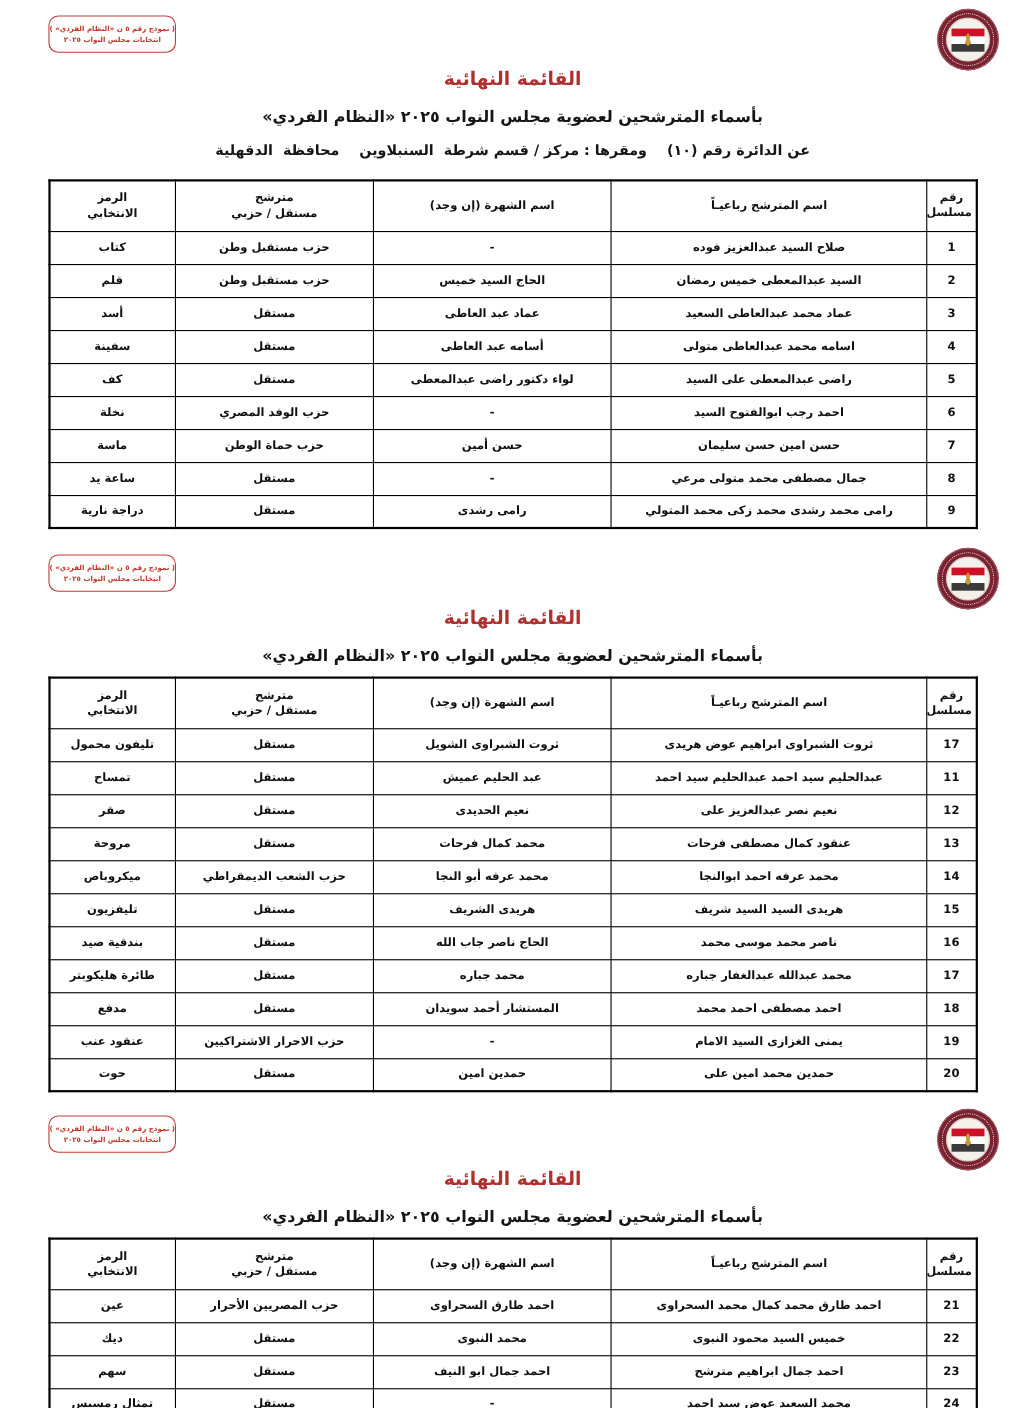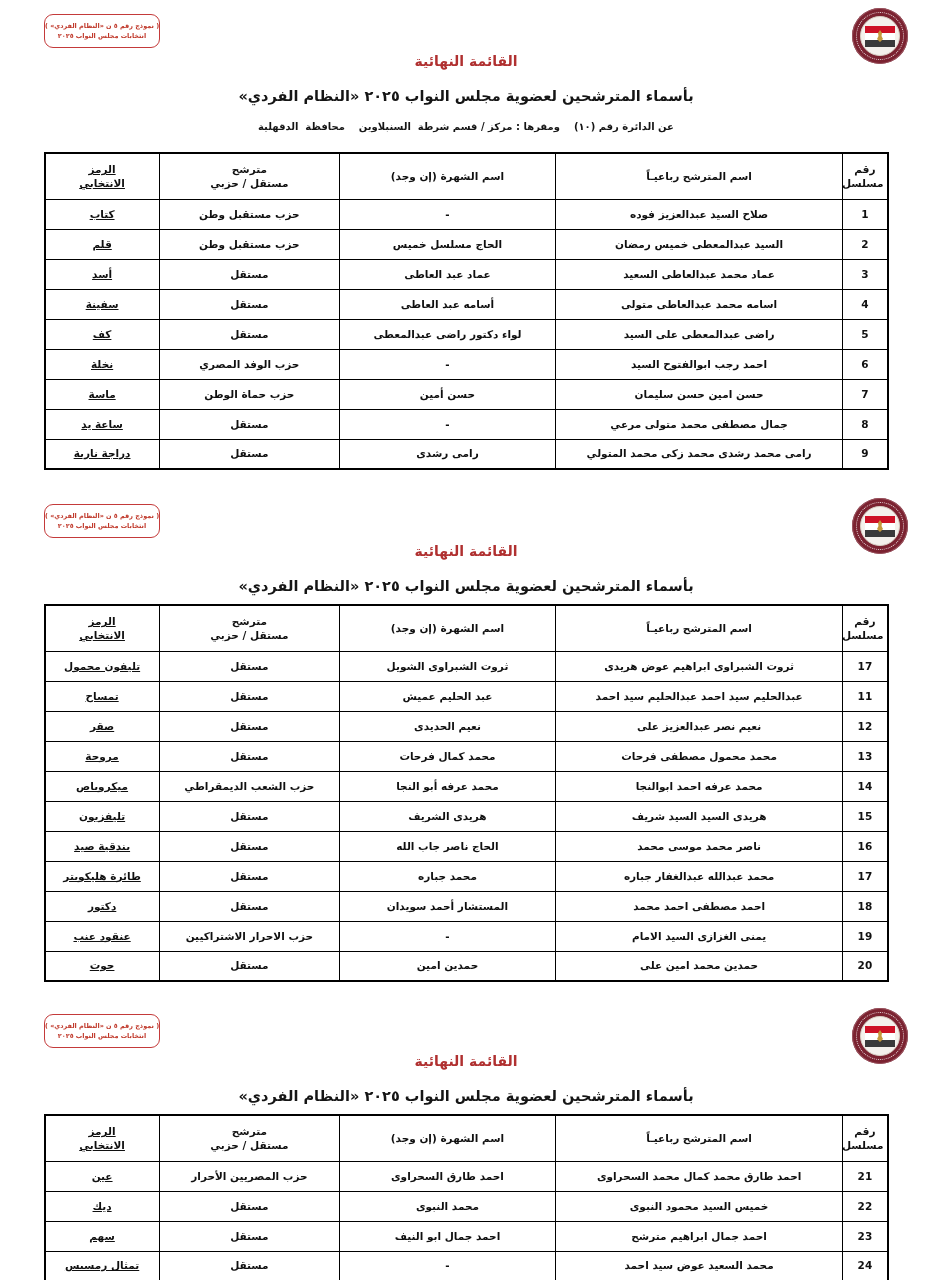--- a/index.html
+++ b/index.html
@@ -40,49 +40,49 @@
     display:flex;align-items:center;justify-content:center;position:relative;overflow:hidden;
     border:1px solid #d8cfc4;
   }
   .seal-flag{width:30px;height:21px;position:relative;background:#ffffff;}
   .seal-flag .stripe-red{position:absolute;top:0;left:0;right:0;height:7px;background:#ce1126;}
   .seal-flag .stripe-black{position:absolute;bottom:0;left:0;right:0;height:7px;background:#3a3a3a;}
   .seal-flag .eagle{position:absolute;left:50%;top:50%;transform:translate(-50%,-50%);}
 
   
   .sec-title{
-    margin:0;padding-top:42px;text-align:center;
-    color:#b03030;font-size:14px;font-weight:bold;line-height:22px;
+    margin:11px;padding-top:42px;text-align:center;
+    color:#b03030;font-size:17px;font-weight:bold;line-height:22px;
   }
   .sec-sub{
     margin:14px 0 0;text-align:center;color:#151515;
     font-size:14.5px;font-weight:bold;line-height:20px;
   }
   .sec-district{
     margin:12px 0 16px;text-align:center;color:#151515;
-    font-size:10px;font-weight:bold;line-height:18px;white-space:pre;
+    font-size:13px;font-weight:bold;line-height:18px;white-space:pre;
   }
 
   
   .cand-table{
     width:845px;margin:6px auto 0;border-collapse:collapse;table-layout:fixed;
     border:2.5px solid #000;direction:rtl;
   }
   .cand-table th,.cand-table td{
     border:1.5px solid #000;text-align:center;vertical-align:middle;
     color:#101010;font-weight:bold;padding:1px 3px;box-sizing:border-box;
     overflow:hidden;
   }
   .cand-table thead th{height:46px;font-size:10.5px;line-height:14px;white-space:pre-line;}
   .cand-table tbody td{height:30px;font-size:10.5px;line-height:13px;}
   .col-serial{width:5.3%;}
   .col-name{width:34.1%;}
   .col-shohra{width:25.6%;}
   .col-party{width:21.4%;}
-  .col-symbol{width:13.6%;text-decoration:underline;}
+  .col-symbol{width:13.6%;}
   td.col-serial{font-size:11.5px;}
 </style>
 </head>
 <body>
 
 <section class="page-section" id="section-1">
   <div class="form-box">
     <span class="fb-line">( نموذج رقم ٥ ن «النظام الفردي» )</span>
     <span class="fb-line">انتخابات مجلس النواب ٢٠٢٥</span>
   </div>
@@ -124,21 +124,21 @@
         <tr>
           <td class="col-serial">1</td>
           <td class="col-name">صلاح السيد عبدالعزيز فوده</td>
           <td class="col-shohra">-</td>
           <td class="col-party">حزب مستقبل وطن</td>
           <td class="col-symbol">كتاب</td>
         </tr>
         <tr>
           <td class="col-serial">2</td>
           <td class="col-name">السيد عبدالمعطى خميس رمضان</td>
-          <td class="col-shohra">الحاج مسلسل خميس</td>
+          <td class="col-shohra">الحاج السيد خميس</td>
           <td class="col-party">حزب مستقبل وطن</td>
           <td class="col-symbol">قلم</td>
         </tr>
         <tr>
           <td class="col-serial">3</td>
           <td class="col-name">عماد محمد عبدالعاطى السعيد</td>
           <td class="col-shohra">عماد عبد العاطى</td>
           <td class="col-party">مستقل</td>
           <td class="col-symbol">أسد</td>
         </tr>
@@ -243,21 +243,21 @@
         </tr>
         <tr>
           <td class="col-serial">12</td>
           <td class="col-name">نعيم نصر عبدالعزيز على</td>
           <td class="col-shohra">نعيم الحديدى</td>
           <td class="col-party">مستقل</td>
           <td class="col-symbol">صقر</td>
         </tr>
         <tr>
           <td class="col-serial">13</td>
-          <td class="col-name">محمد محمول مصطفى فرحات</td>
+          <td class="col-name">عنقود كمال مصطفى فرحات</td>
           <td class="col-shohra">محمد كمال فرحات</td>
           <td class="col-party">مستقل</td>
           <td class="col-symbol">مروحة</td>
         </tr>
         <tr>
           <td class="col-serial">14</td>
           <td class="col-name">محمد عرفه احمد ابوالنجا</td>
           <td class="col-shohra">محمد عرفه أبو النجا</td>
           <td class="col-party">حزب الشعب الديمقراطي</td>
           <td class="col-symbol">ميكروباص</td>
@@ -281,21 +281,21 @@
           <td class="col-name">محمد عبدالله عبدالغفار جباره</td>
           <td class="col-shohra">محمد جباره</td>
           <td class="col-party">مستقل</td>
           <td class="col-symbol">طائرة هليكوبتر</td>
         </tr>
         <tr>
           <td class="col-serial">18</td>
           <td class="col-name">احمد مصطفى احمد محمد</td>
           <td class="col-shohra">المستشار أحمد سويدان</td>
           <td class="col-party">مستقل</td>
-          <td class="col-symbol">دكتور</td>
+          <td class="col-symbol">مدفع</td>
         </tr>
         <tr>
           <td class="col-serial">19</td>
           <td class="col-name">يمنى الغزازى السيد الامام</td>
           <td class="col-shohra">-</td>
           <td class="col-party">حزب الاحرار الاشتراكيين</td>
           <td class="col-symbol">عنقود عنب</td>
         </tr>
         <tr>
           <td class="col-serial">20</td>

